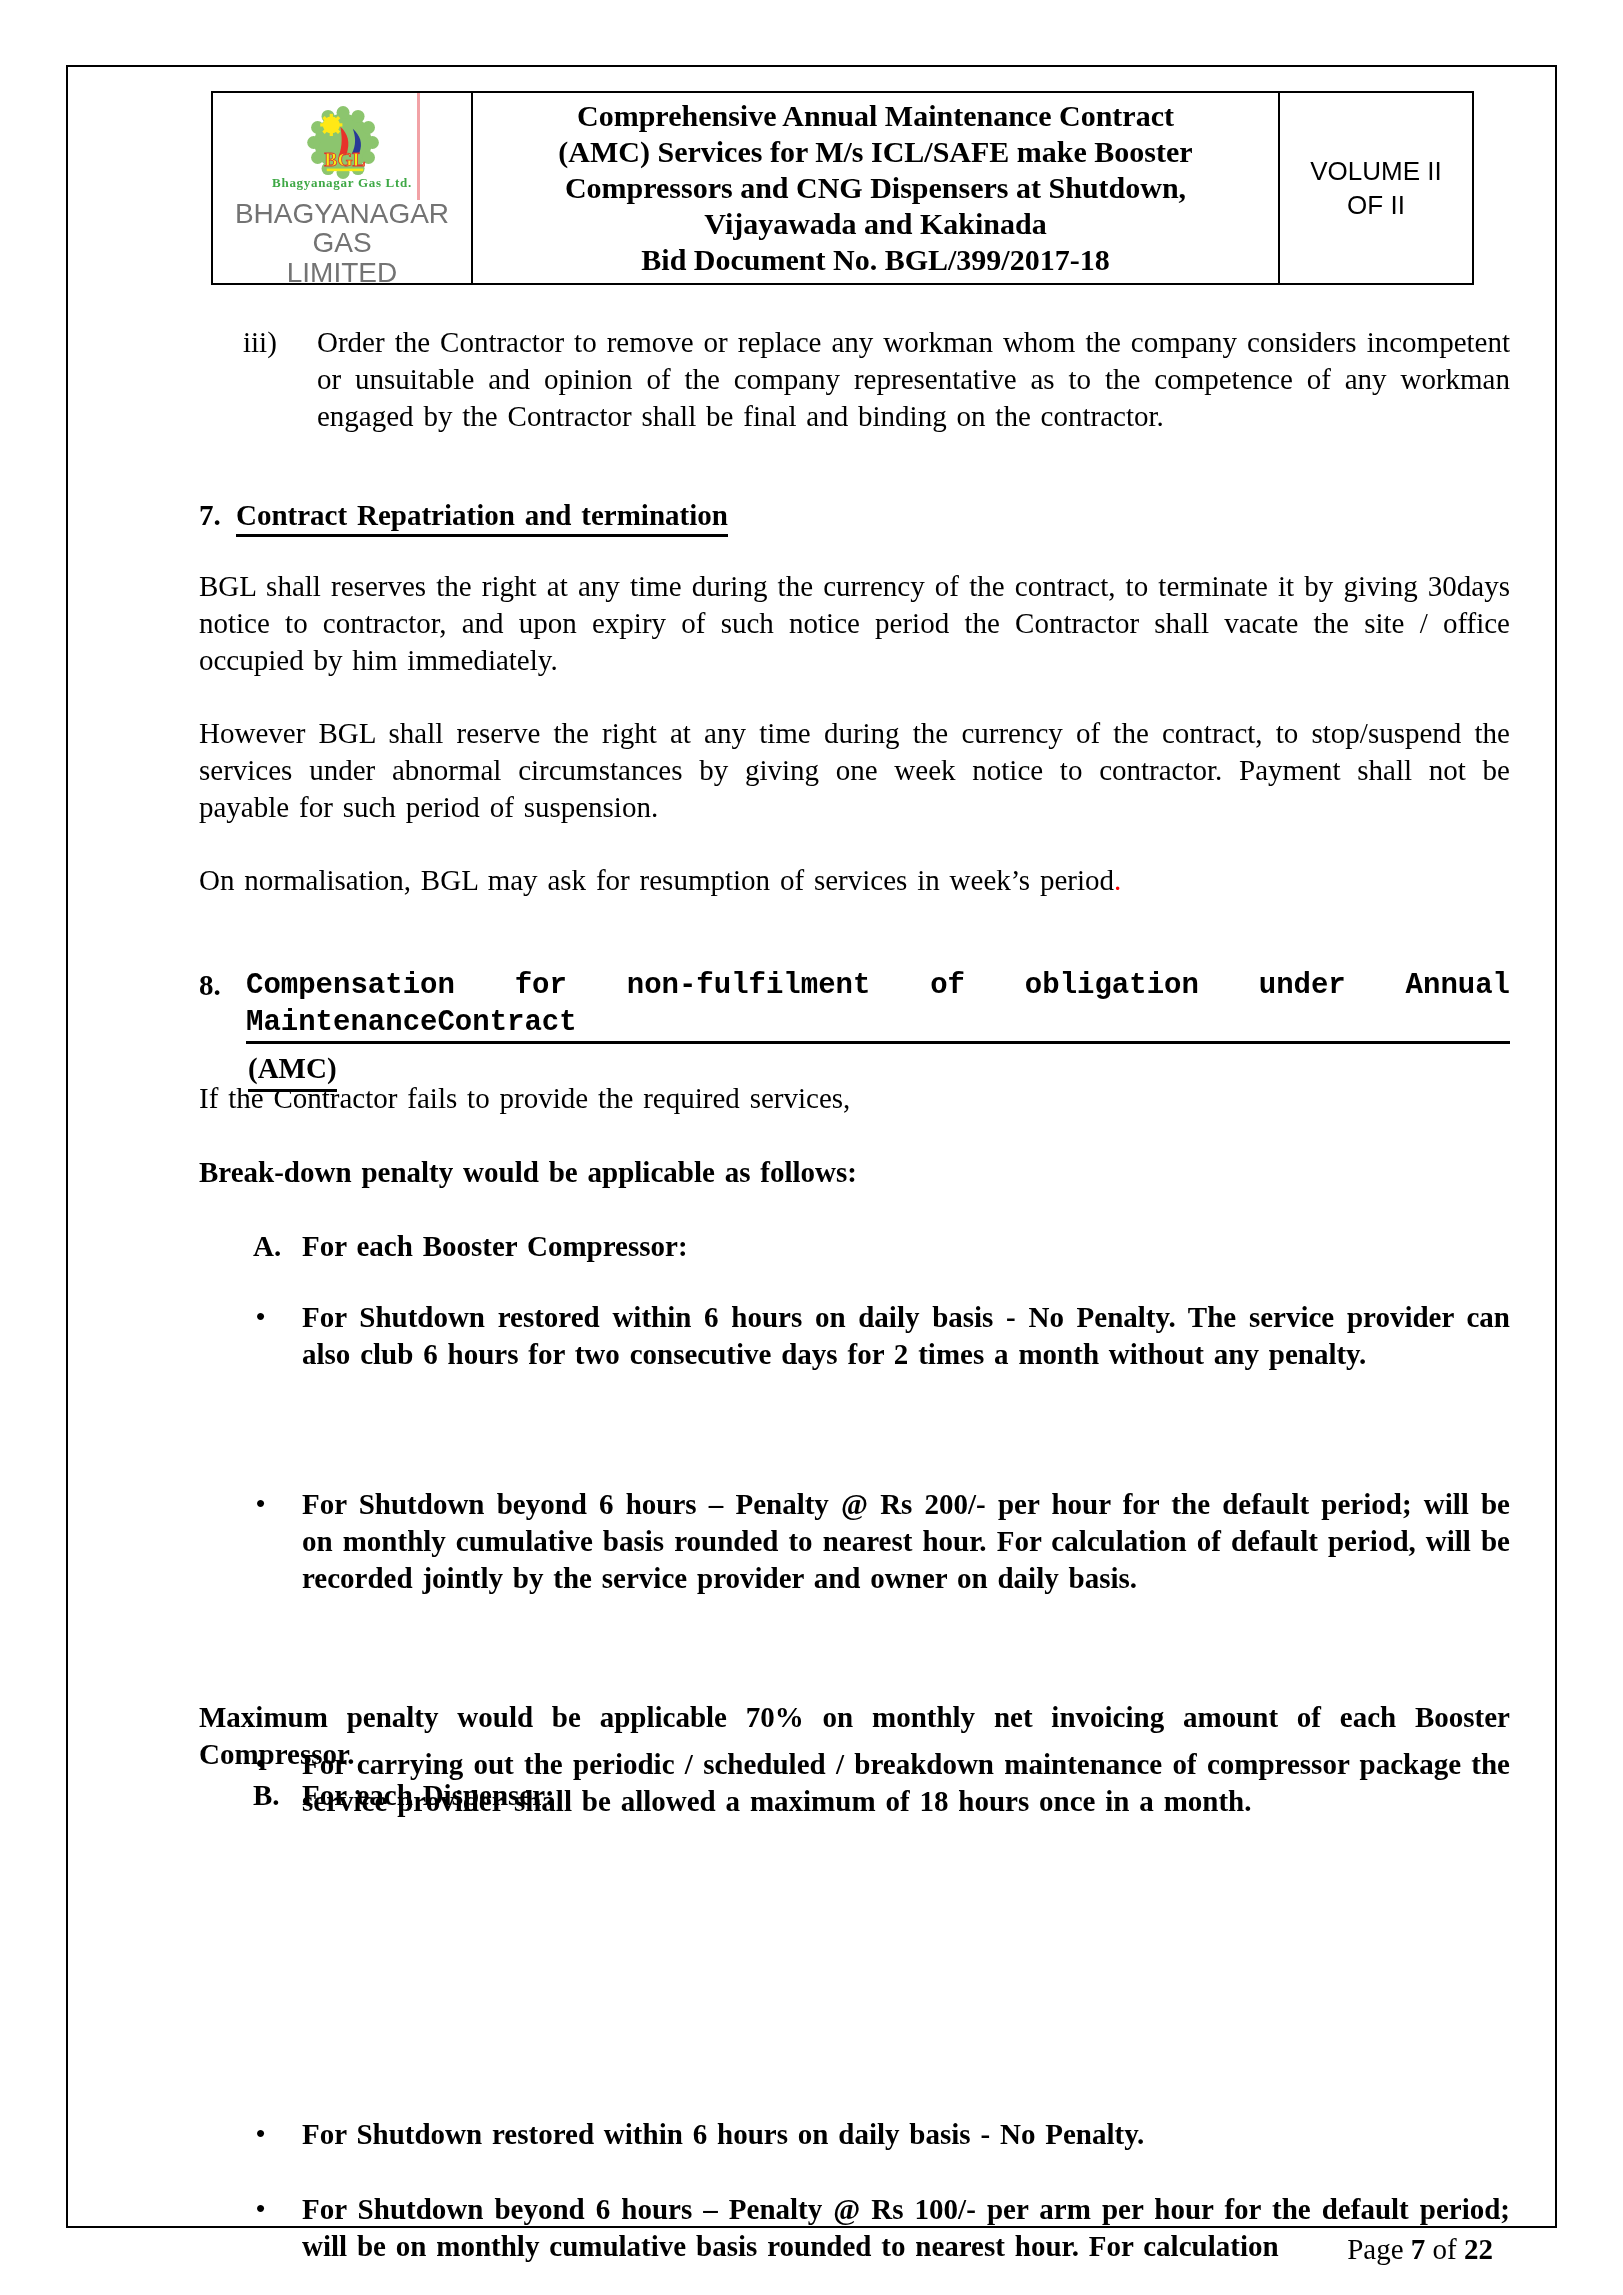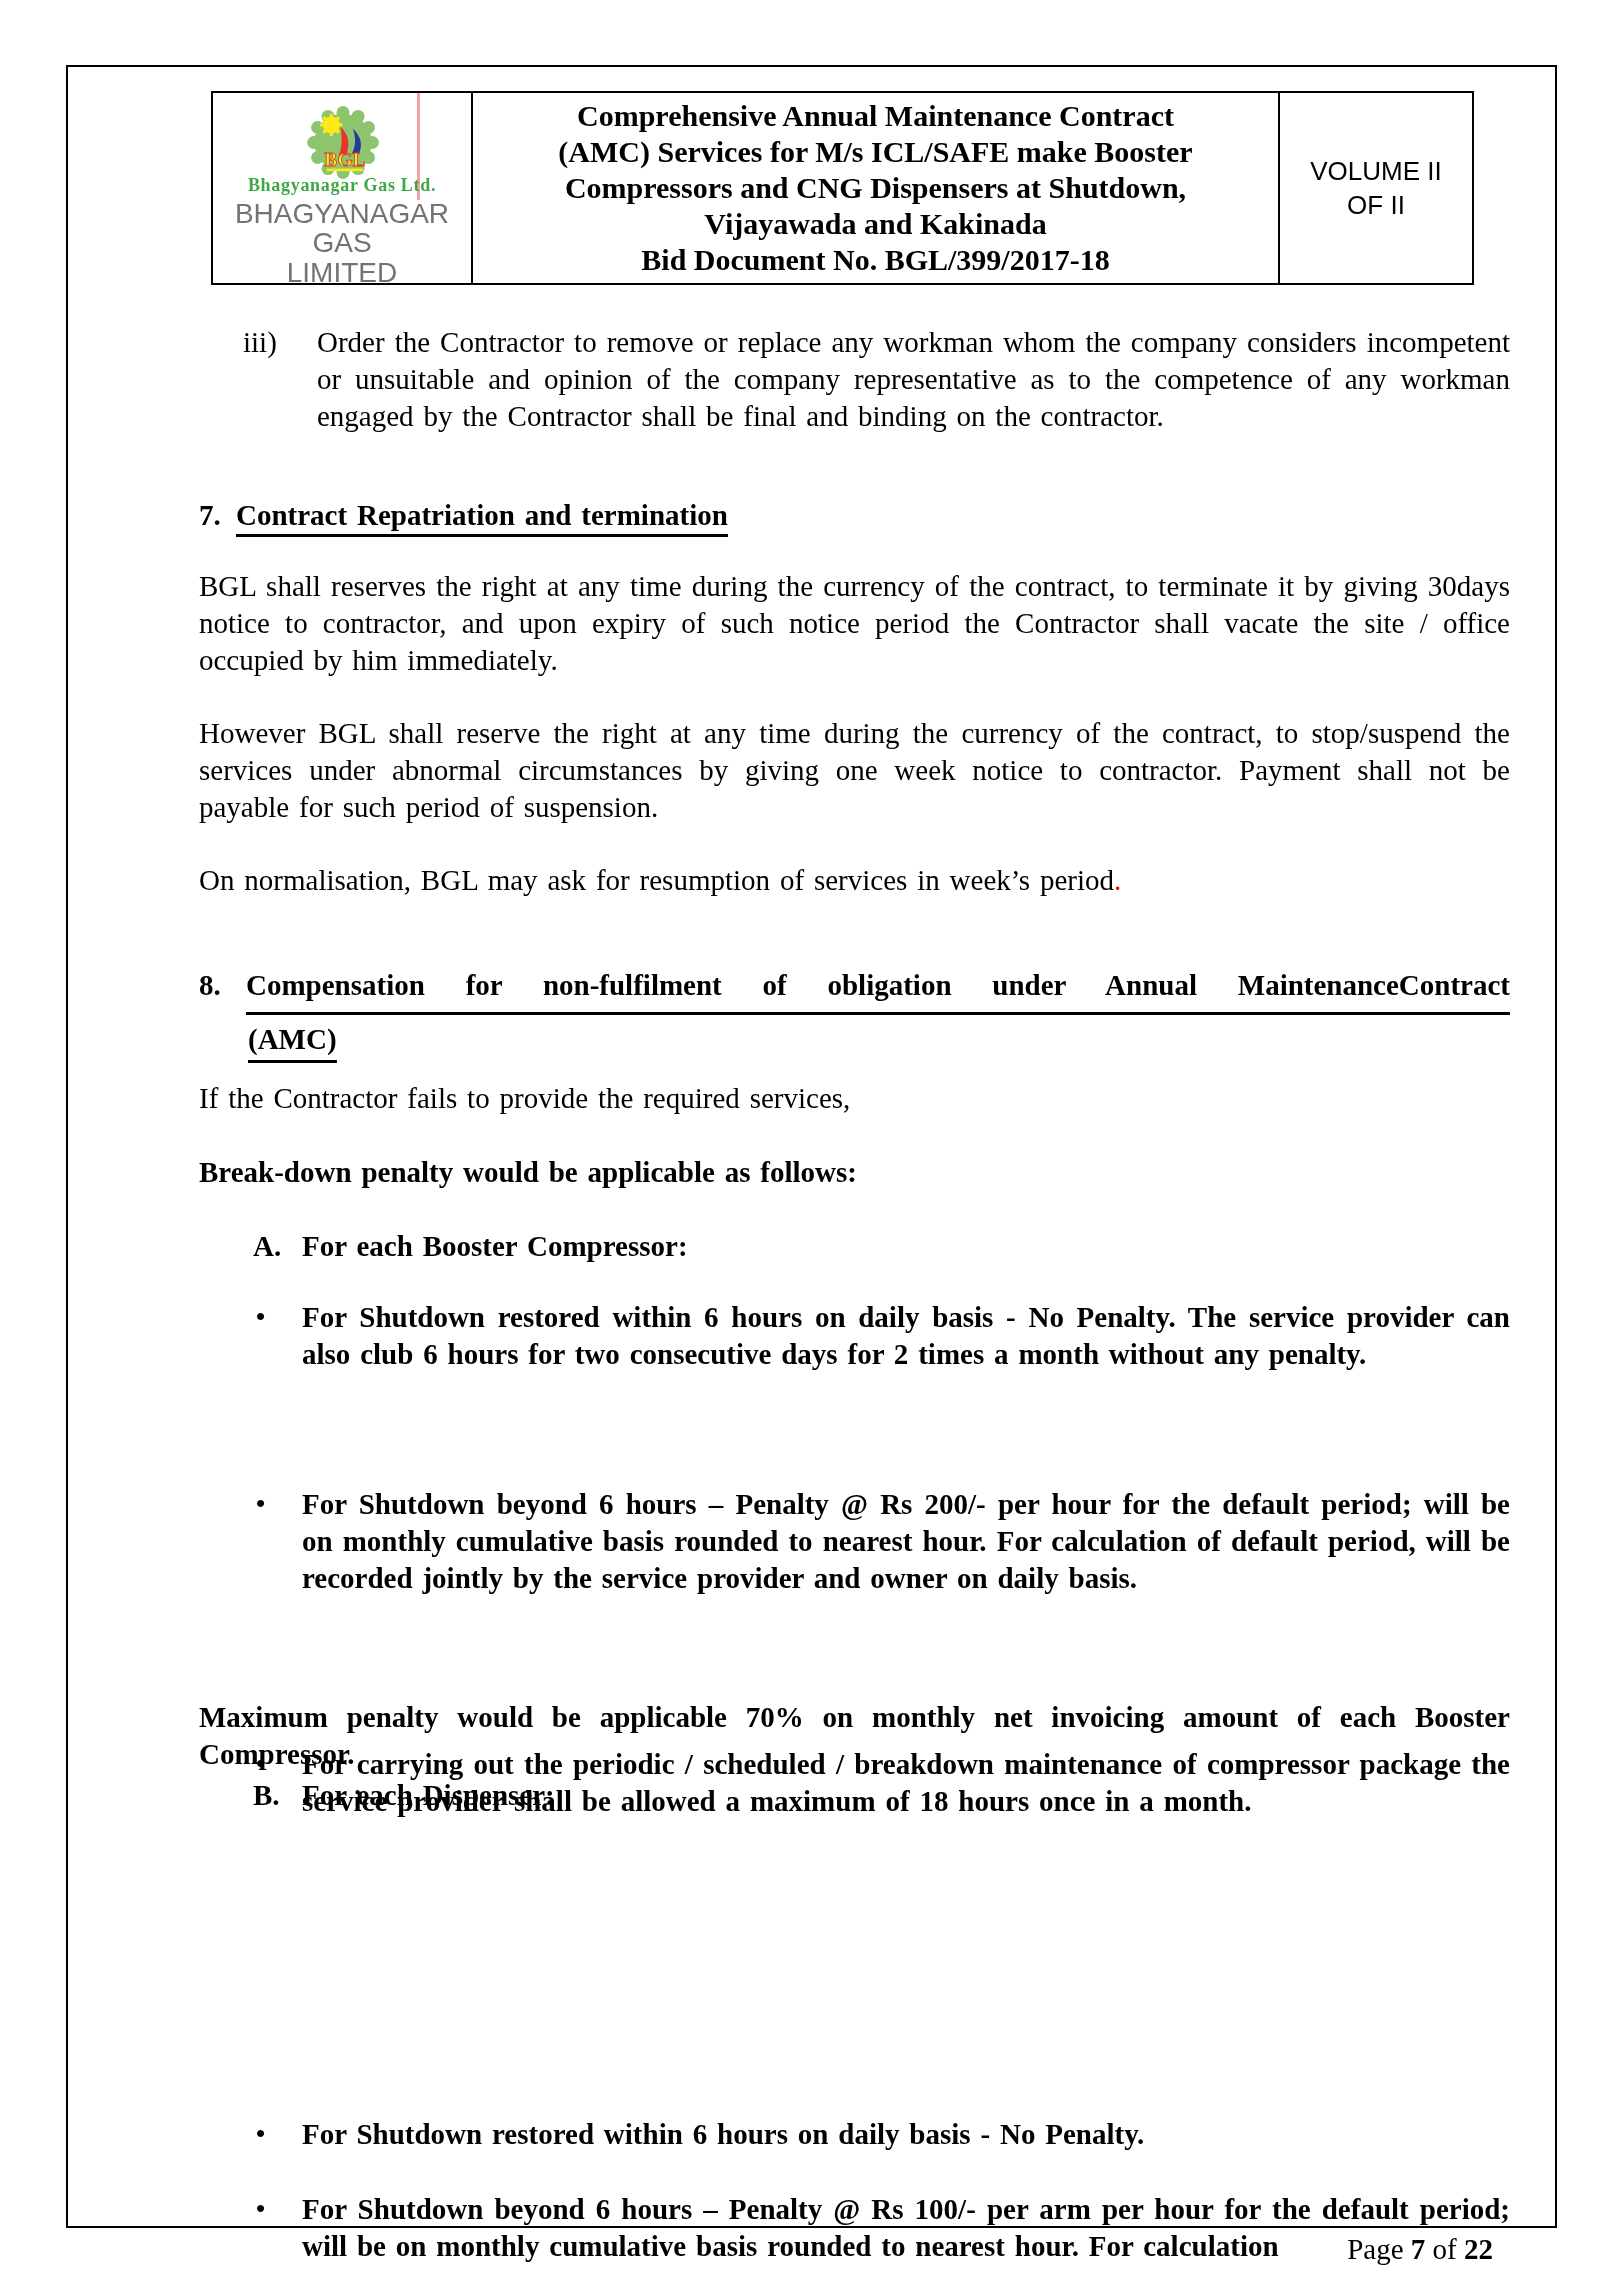--- a/index.html
+++ b/index.html
@@ -17,38 +17,38 @@
     display:flex;border:2px solid #000;box-sizing:border-box;background:#fff;
   }
   .cell{position:relative;box-sizing:border-box;border-right:2px solid #000;}
   .cell-logo{width:260px;}
   .cell-title{width:807px;padding-top:4.6px;text-align:center;
     font-weight:bold;font-size:30px;line-height:36px;}
   .cell-volume{flex:1;border-right:none;display:flex;align-items:center;justify-content:center;
     font-family:"Liberation Sans",sans-serif;font-size:26px;line-height:34px;text-align:center;}
   .logo-svg{position:absolute;left:86px;top:13px;}
   .logo-caption{position:absolute;left:0;top:82px;width:100%;text-align:center;
-    font-size:18px;font-weight:bold;color:#3ea845;letter-spacing:0.7px;}
+    font-size:13px;font-weight:bold;color:#3ea845;letter-spacing:0.7px;}
   .company-name{position:absolute;left:0;top:106px;width:100%;text-align:center;
     font-family:"Liberation Sans",sans-serif;font-size:28px;line-height:29.4px;color:#737373;}
   .pink-line{position:absolute;left:204px;top:0;width:2.6px;height:107px;background:#f2a2a6;}
   
   .content{position:absolute;left:199px;top:0;width:1311px;
     font-size:29px;line-height:37px;word-spacing:2.6px;}
   .block{position:absolute;width:100%;box-sizing:border-box;}
   .just{text-align:justify;}
   .item-iii{padding-left:118px;}
   .item-iii .marker{position:absolute;left:44px;top:0;}
   .h7{font-weight:bold;}
   .h7 .num{display:inline-block;width:37px;}
   .uline{border-bottom:3.3px solid #000;padding-bottom:2.6px;}
   .h8l1{display:flex;font-weight:bold;}
   .h8num{flex:0 0 47px;}
   .h8text{flex:1;text-align:justify;text-align-last:justify;
-    border-bottom:3.3px solid #000;padding-bottom:8px;}
+    border-bottom:3.3px solid #000;padding-bottom:0;font-family:Liberation Mono, monospace;}
   .h8l2{display:inline-block;margin-left:49px;margin-top:5.9px;font-weight:bold;
     border-bottom:3.3px solid #000;padding-bottom:2.6px;}
   .bold{font-weight:bold;}
   .list-title{font-weight:bold;padding-left:54px;}
   .list-title .marker{display:inline-block;width:49px;}
   .bullet{position:relative;padding-left:103px;font-weight:bold;text-align:justify;}
   .bullet .dot{position:absolute;left:57px;top:-1.3px;font-size:26px;}
   .red{color:#ff0000;}
   .footer{position:absolute;top:2233px;right:130px;font-size:29px;}
 </style>

